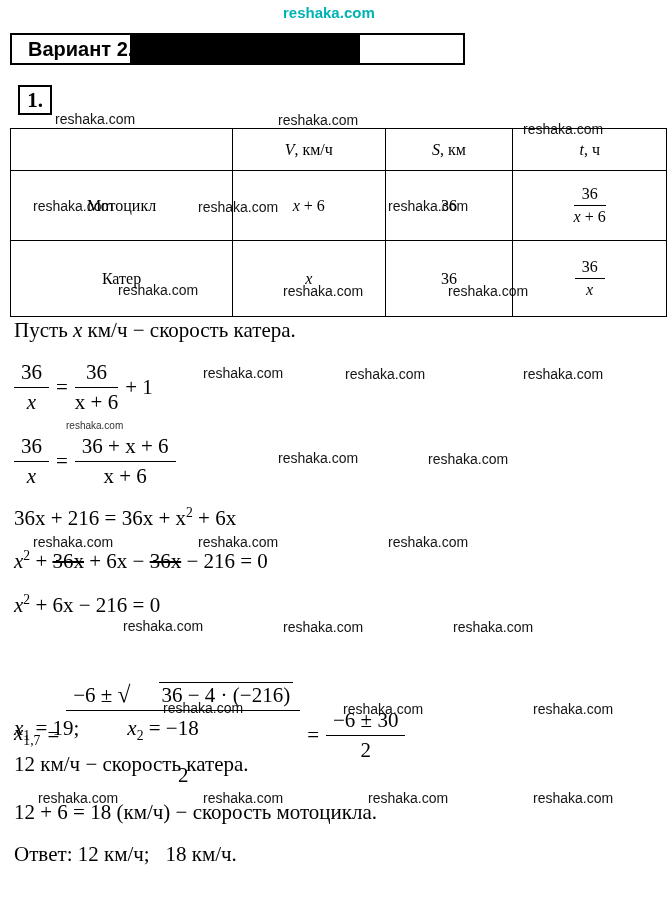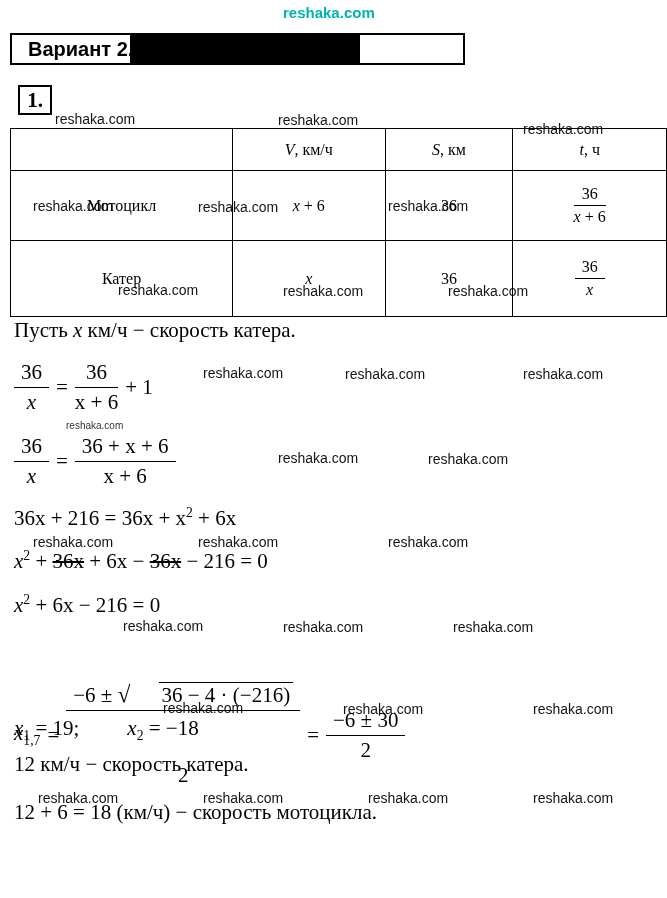--- a/index.html
+++ b/index.html
@@ -169,14 +169,15 @@
     <span>=</span>
     <span class="frac"><span class="num">−6 ± 30</span><span class="den">2</span></span>
   </div>
 
   <div class="line" style="left:14px;top:716px"><span class="it">x</span><sub>1</sub><span> = 19;</span><span class="it" style="margin-left:48px">x</span><sub>2</sub><span> = −18</span></div>
 
   <div class="line" style="left:14px;top:752px">12 км/ч − скорость катера.</div>
 
   <div class="line" style="left:14px;top:800px">12 + 6 = 18 (км/ч) − скорость мотоцикла.</div>
 
+  <div class="line" style="left:14px;top:842px"><span>Ответ:</span><span> 12 км/ч;   18 км/ч.</span></div>
 
 </div>
 
 </body></html>

